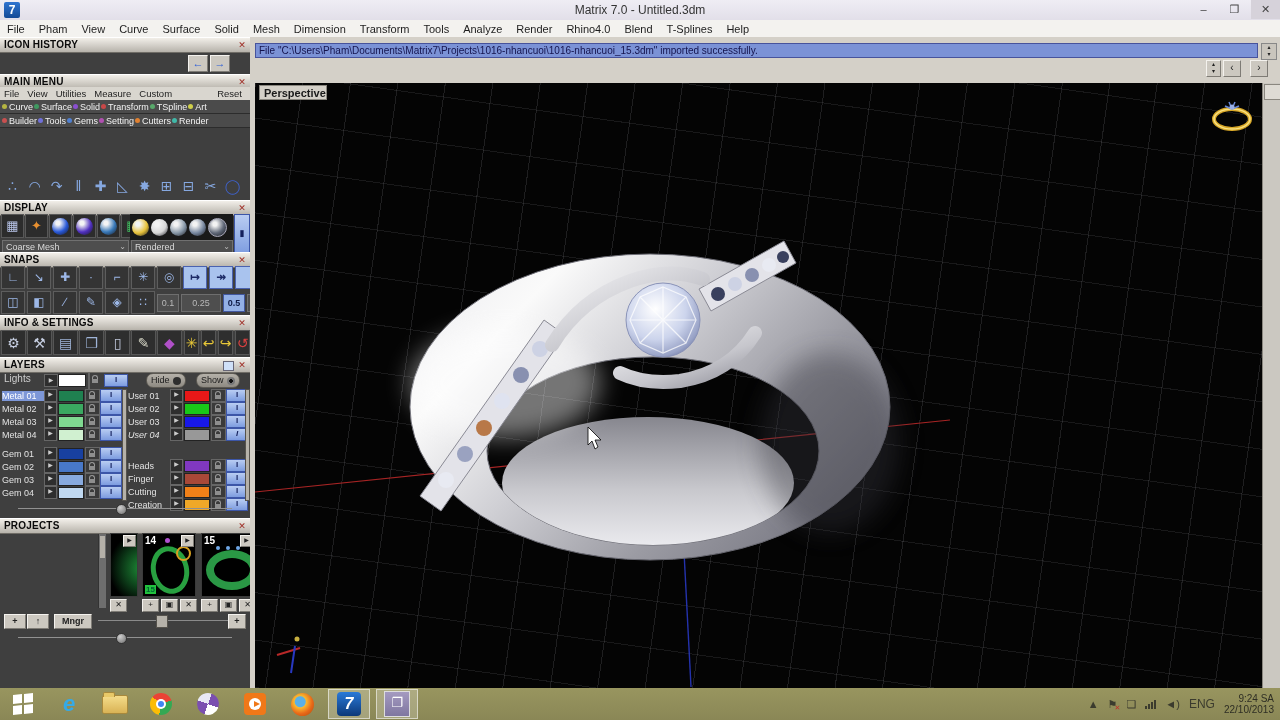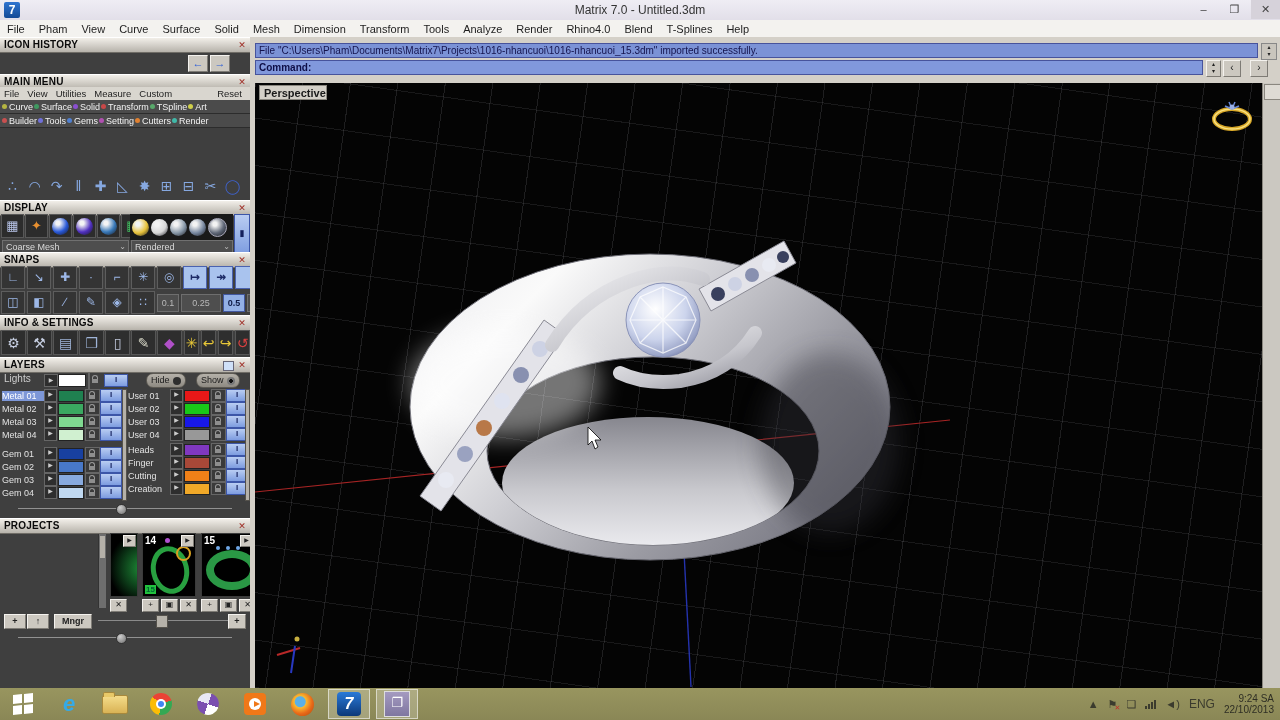--- a/index.html
+++ b/index.html
@@ -451,21 +451,21 @@
           <span class="lk lockg"></span>
           <span class="ib lI">I</span>
         </div>
         <div class="lrow">
           <span class="nm">User 03</span>
           <span class="ar larrow">▶</span>
           <span class="sw" style="background: rgb(24, 24, 232);"></span>
           <span class="lk lockg"></span>
           <span class="ib lI">I</span>
         </div>
-        <div class="lrow" style="margin-bottom: 2px;">
+        <div class="lrow" style="margin-bottom: 18px; font-style: italic;">
           <span class="nm">User 04</span>
           <span class="ar larrow">▶</span>
           <span class="sw" style="background: rgb(152, 152, 152);"></span>
           <span class="lk lockg"></span>
           <span class="ib lI">I</span>
         </div>
         <div class="lrow">
           <span class="nm">Heads</span>
           <span class="ar larrow">▶</span>
           <span class="sw" style="background: rgb(128, 56, 192);"></span>
@@ -559,21 +559,20 @@
       </div>
     <div class="abs hslider" style="top:595px">
         <span class="trk"></span>
         <span class="kn"></span>
       </div>
   </div>
 
   <div id="rightpane" class="abs">
     <div id="cmd1" class="abs">File "C:\Users\Pham\Documents\Matrix7\Projects\1016-nhancuoi\1016-nhancuoi_15.3dm" imported successfully.</div>
     <div id="cmd-carets" class="abs">▴<br>▾</div>
-    <div id="cmd2" class="abs">Command:</div>
     <div id="cmd-spin" class="abs lbtn">▴<br>▾</div>
     <div id="cmd-left" class="abs lbtn">‹</div>
     <div id="cmd-right" class="abs lbtn">›</div>
 
     <div id="vp" class="abs">
       <svg class="abs" style="left:0;top:0" width="1007" height="605" viewBox="0 0 1007 605">
         <defs>
           <linearGradient id="bandGrad" x1="0" y1="0" x2="1" y2="0.6">
             <stop offset="0" stop-color="#e9e9ec"></stop>
               <stop offset="0.25" stop-color="#fafafa"></stop>

